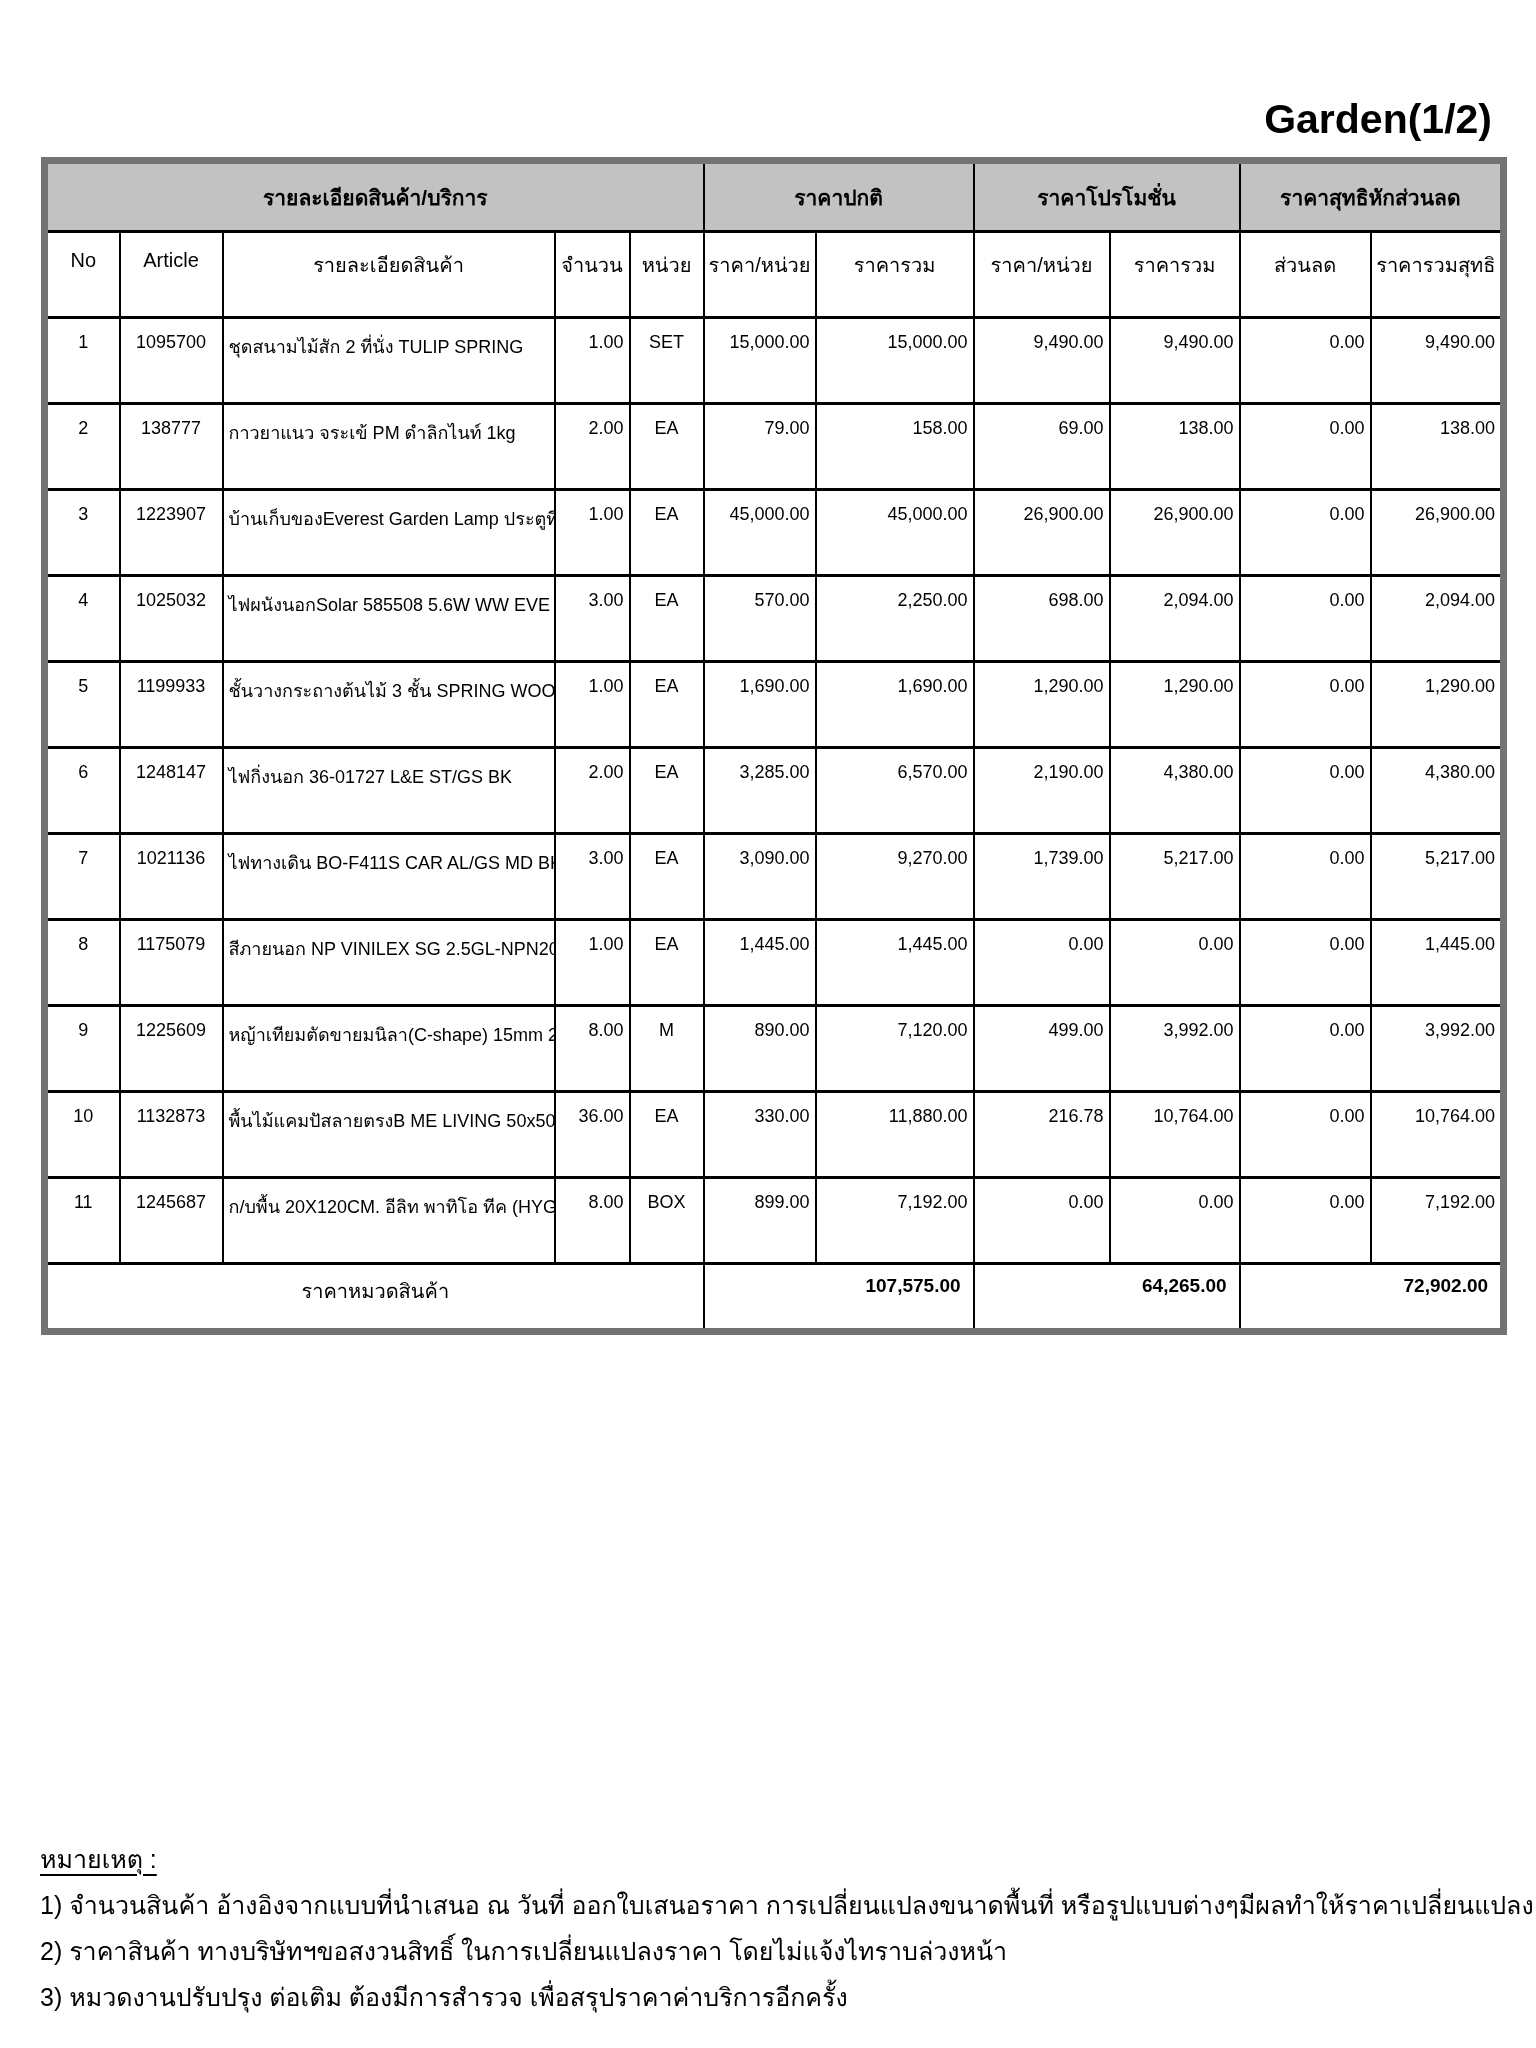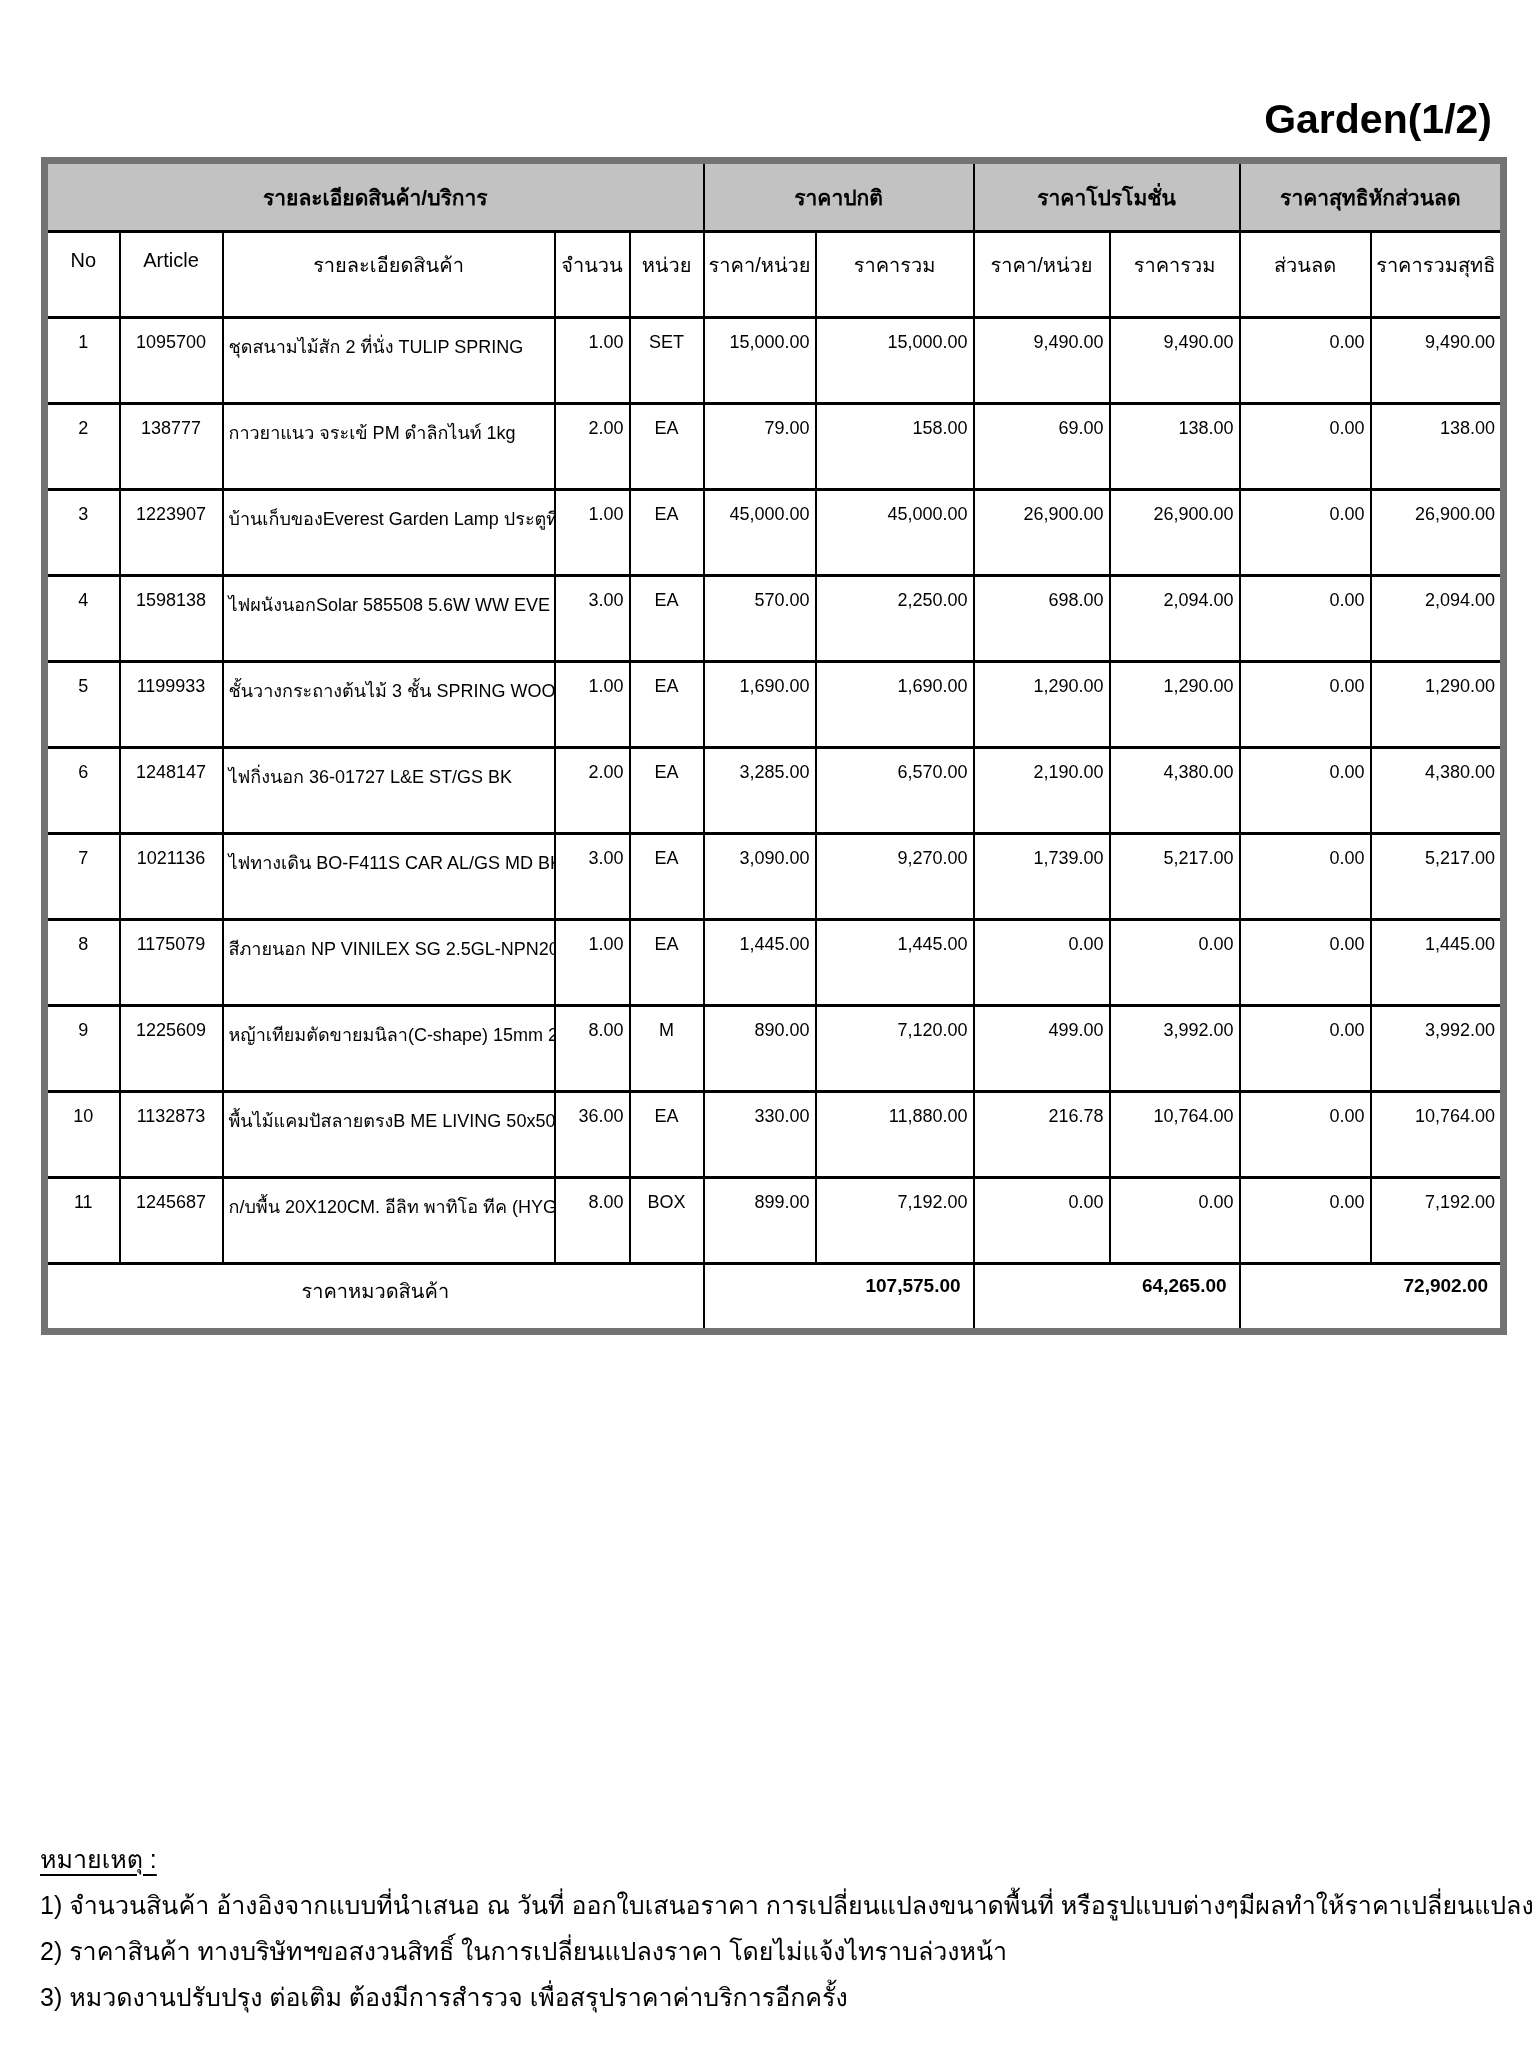--- a/index.html
+++ b/index.html
@@ -125,21 +125,21 @@
         <td class="a-c">EA</td>
         <td class="a-r">45,000.00</td>
         <td class="a-r">45,000.00</td>
         <td class="a-r">26,900.00</td>
         <td class="a-r">26,900.00</td>
         <td class="a-r">0.00</td>
         <td class="a-r">26,900.00</td>
       </tr>
       <tr>
         <td class="a-c">4</td>
-        <td class="a-c">1598138</td>
+        <td class="a-c">1025032</td>
         <td class="a-l desc">ไฟผนังนอกSolar 585508 5.6W WW EVE MD</td>
         <td class="a-r">3.00</td>
         <td class="a-c">EA</td>
         <td class="a-r">570.00</td>
         <td class="a-r">2,250.00</td>
         <td class="a-r">698.00</td>
         <td class="a-r">2,094.00</td>
         <td class="a-r">0.00</td>
         <td class="a-r">2,094.00</td>
       </tr>

